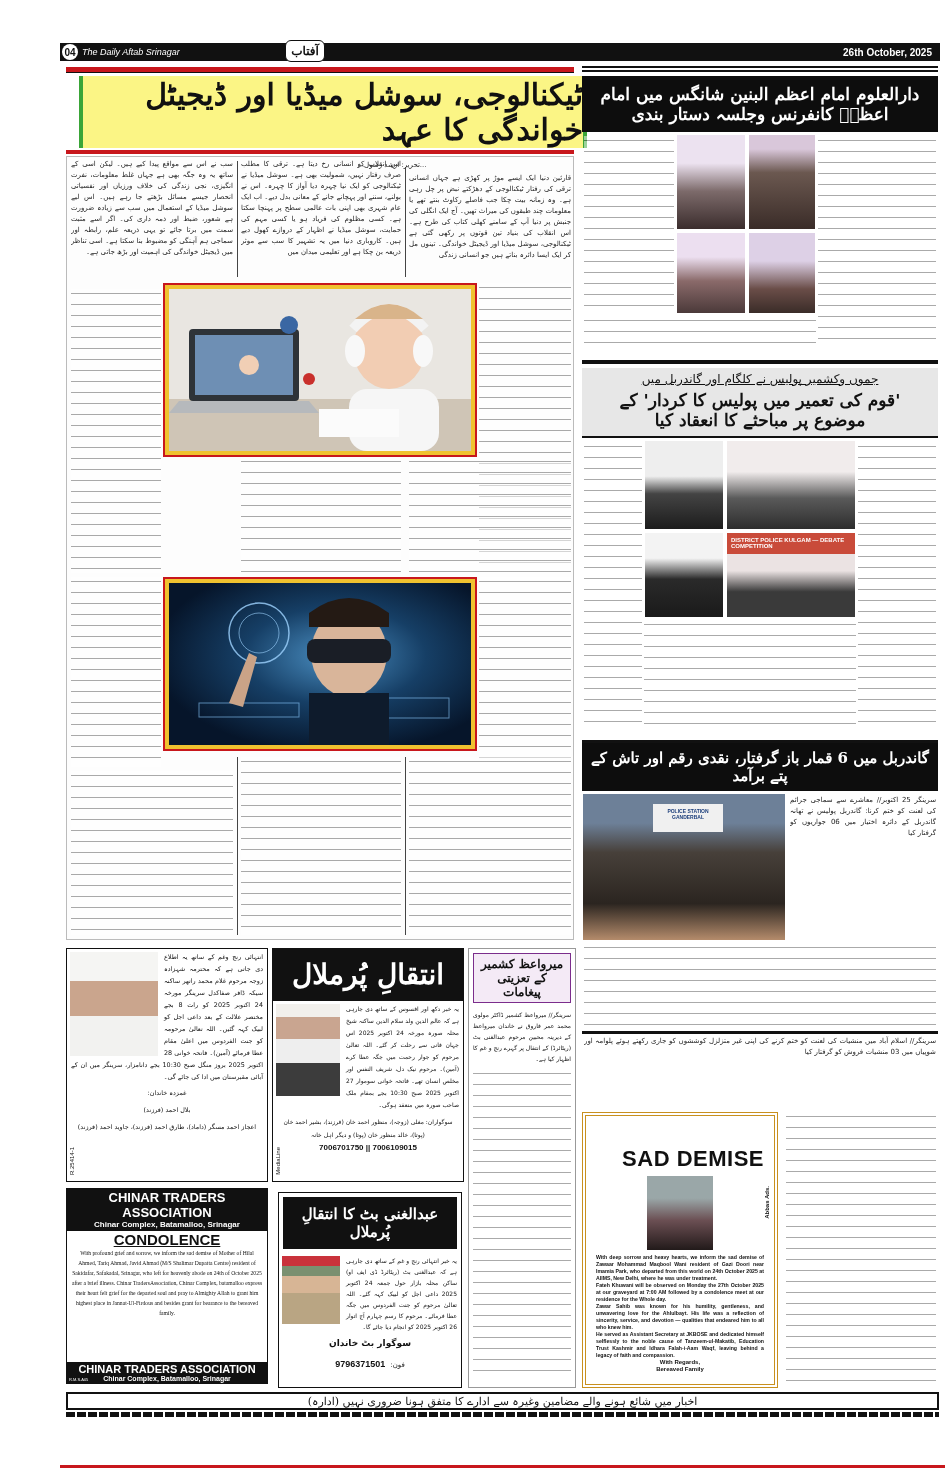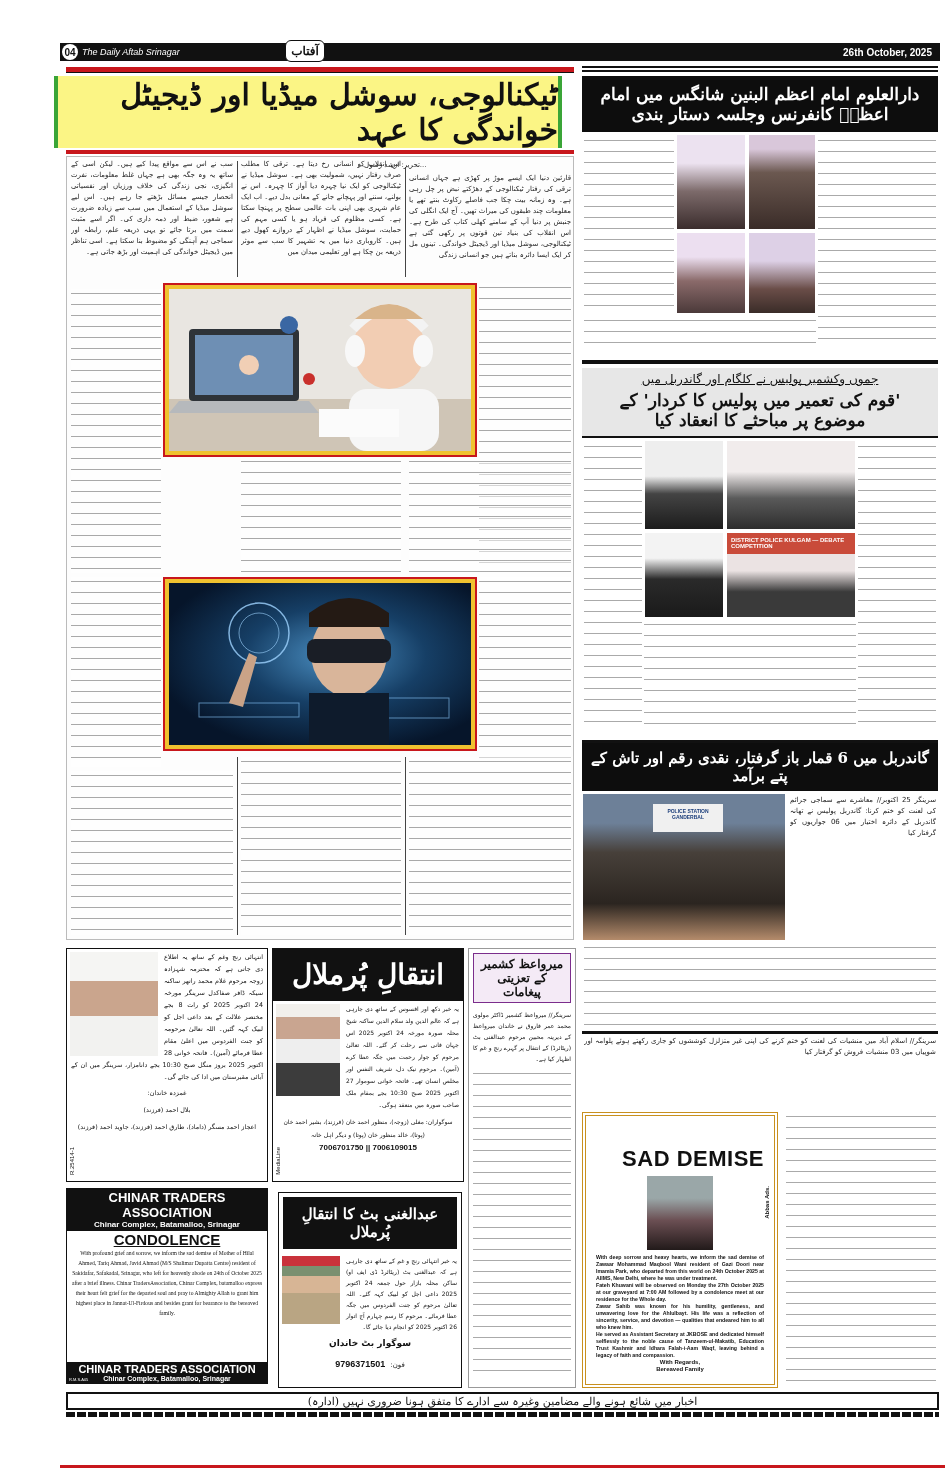--- a/index.html
+++ b/index.html
@@ -5,21 +5,21 @@
   *{box-sizing:border-box;margin:0;padding:0;}
   html,body{width:945px;height:1469px;background:#fff;overflow:hidden;}
   body{font-family:"DejaVu Sans",sans-serif;color:#111;position:relative;}
   .mast{position:absolute;left:60px;top:43px;width:880px;height:18px;background:#111;display:flex;align-items:center;justify-content:space-between;padding:0 8px 0 2px;}
   .pgno{width:16px;height:16px;border-radius:50%;background:#fff;color:#111;font:bold 10px "Liberation Sans",sans-serif;display:flex;align-items:center;justify-content:center;margin-right:4px;}
   .mast .left{display:flex;align-items:center;color:#fff;font:italic 9px "Liberation Sans",sans-serif;}
   .mast .logo{position:absolute;left:225px;top:-3px;width:40px;height:22px;background:#fff;border:1px solid #111;border-radius:6px;font:bold 12px "DejaVu Serif",serif;text-align:center;line-height:20px;}
   .mast .date{color:#fff;font:bold 10px "Liberation Sans",sans-serif;}
   .rule-red{position:absolute;left:66px;top:67px;width:508px;height:6px;background:#c8171c;border-bottom:1px solid #111;}
   .rule-black{position:absolute;left:582px;top:66px;width:356px;height:6px;border-top:2px solid #111;border-bottom:2px solid #111;}
-  .headline{position:absolute;left:54px;top:76px;width:508px;height:72px;background:#fbf585;border-left:4px solid #3aa537;border-right:4px solid #3aa537;display:flex;align-items:center;justify-content:center;direction:rtl;font:bold 30px "DejaVu Serif",serif;}
+  .headline{position:absolute;left:79px;top:76px;width:508px;height:72px;background:#fbf585;border-left:4px solid #3aa537;border-right:4px solid #3aa537;display:flex;align-items:center;justify-content:center;direction:rtl;font:bold 30px "DejaVu Serif",serif;}
   .hl-sep{position:absolute;left:66px;top:150px;width:508px;height:4px;background:#c8171c;}
   .main{position:absolute;left:66px;top:156px;width:508px;height:784px;border:1px solid #bbb;background:#fdfdfd;}
   .col{position:absolute;direction:rtl;font:7px "DejaVu Sans",sans-serif;line-height:11px;color:#222;text-align:justify;overflow:hidden;}
   .col::after{content:"";}
   .lines{position:absolute;inset:0;background:repeating-linear-gradient(#fff 0 4px,#555 4px 5px,#fff 5px 11px);opacity:.5;}
   .byline{position:absolute;direction:rtl;font:7px "DejaVu Sans",sans-serif;color:#222;}
   .photo{position:absolute;border:4px solid #f0c22f;outline:2px solid #c8171c;overflow:hidden;}
   .photo1{left:98px;top:128px;width:310px;height:170px;background:linear-gradient(135deg,#e8e4de 0%,#d9d2c8 40%,#b8aca0 100%);}
   .photo2{left:98px;top:422px;width:310px;height:170px;background:radial-gradient(circle at 55% 45%,#3a78a8 0%,#143a5e 45%,#07182c 100%);}
   .right{position:absolute;left:582px;top:76px;width:356px;}

